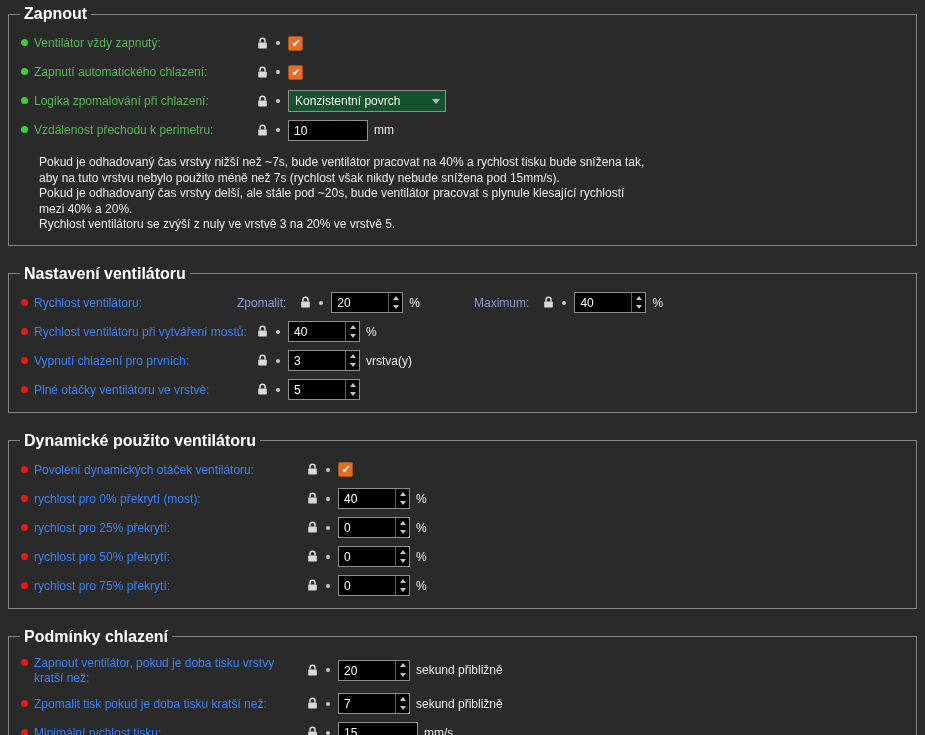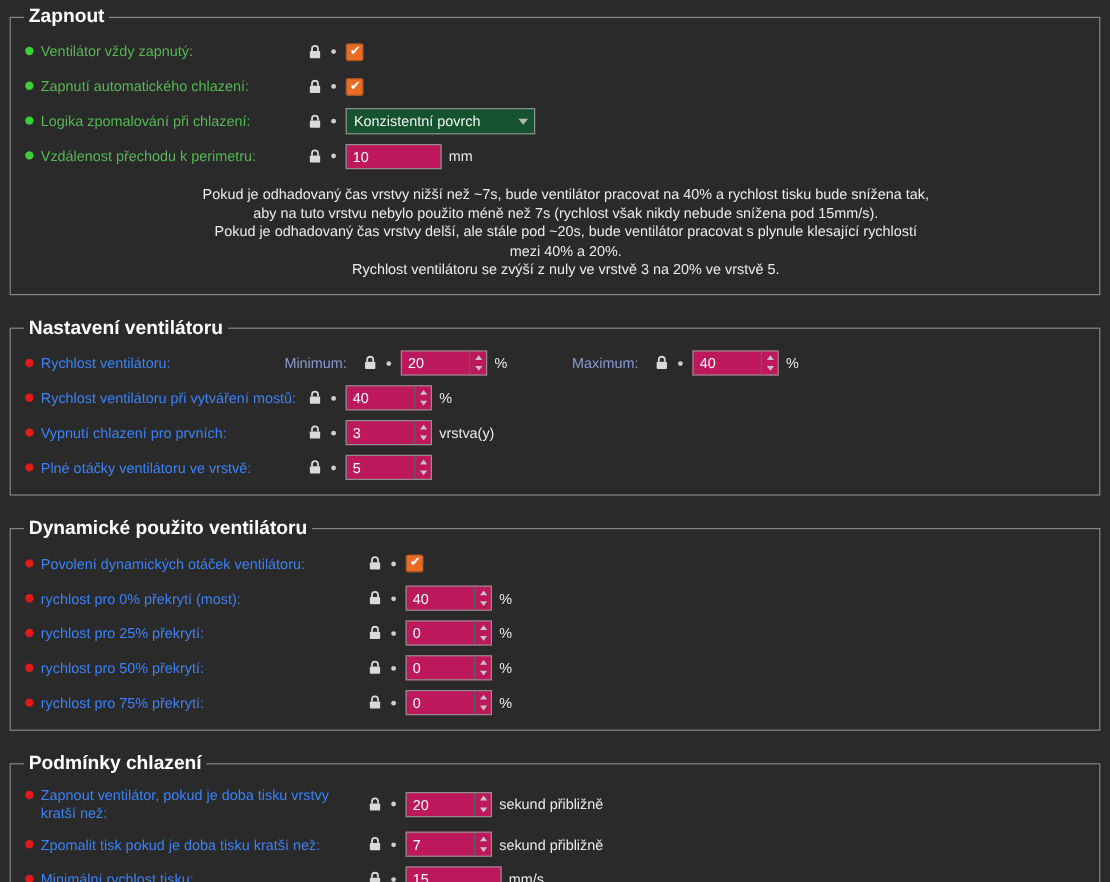--- a/index.html
+++ b/index.html
@@ -26,21 +26,21 @@
   .opt-label{flex:1;line-height:15px;padding-right:10px;padding-top:1px}
   .sec-green .opt-label{color:#56b656}
   .sec-red .opt-label{color:#3b82f6}
   .cluster{display:inline-flex;align-items:center;gap:8px;flex:none}
   .lock{display:inline-flex;align-items:center;cursor:pointer}
   .rdot{width:4px;height:4px;border-radius:50%;background:#cdcdcd;flex:none}
   .mm-label{color:#8d9ad2;margin:0 14px 0 -20px;flex:none}
   .mm-label.mm-max{margin-left:54px}
   .input{
     display:inline-flex;align-items:stretch;box-sizing:border-box;
-    height:21px;background:#be185d;border:1px solid #8f8f8f;
+    height:21px;background:#000000;border:1px solid #8f8f8f;
   }
   .input .input-val{flex:1;color:#ffffff;padding:3px 5px 0 5px;overflow:hidden;white-space:nowrap}
   .input.is-text{width:80px}
   .input.has-spin{width:72px}
   .spin-btns{width:13px;display:flex;flex-direction:column;border-left:1px solid #5f5f5f;flex:none}
   .spin-b{flex:1;display:flex;align-items:center;justify-content:center;cursor:pointer}
   .tri{width:0;height:0;border-left:3px solid transparent;border-right:3px solid transparent;display:block}
   .tri.up{border-bottom:4px solid #c4c4c4}
   .tri.down{border-top:4px solid #c4c4c4}
   .select{
@@ -53,21 +53,20 @@
   .checkbox{
     display:inline-flex;align-items:center;justify-content:center;cursor:pointer;
     width:15px;height:15px;box-sizing:border-box;border-radius:2px;
     background:#eb6b23;border:1px solid #9d5526;
   }
   .check{color:#ffffff;font-size:11px;line-height:13px;margin-left:1px}
   .unit{color:#eaeaea;flex:none;margin-left:-2px}
   .note{
     color:#ebebeb;white-space:pre-line;line-height:15.5px;
     margin:14px 2px 4px 20px;
-    text-align:center;
   }
 </style>
 </head>
 <body>
 
 <div class="page" id="settings-root">
     <fieldset class="section sec-green">
       <legend>Zapnout</legend>
       <div class="row">
         <span class="labelwrap">
@@ -151,21 +150,21 @@
 mezi 40% a 20%.
 Rychlost ventilátoru se zvýší z nuly ve vrstvě 3 na 20% ve vrstvě 5.</div>
     </fieldset>
     <fieldset class="section sec-red">
       <legend>Nastavení ventilátoru</legend>
       <div class="row">
         <span class="labelwrap">
           <span class="opt-dot"></span>
           <span class="opt-label">Rychlost ventilátoru:</span>
         </span>
-        <span class="mm-label">Minimum:</span>
+        <span class="mm-label">Zpomalit:</span>
         <span class="cluster">
           <span class="lock">
             <svg width="11" height="13" viewBox="0 0 11 13">
               <path d="M3 5.5V3.8a2.5 2.5 0 0 1 5 0v1.7" fill="none" stroke="#d9d9d9" stroke-width="1.5"></path>
               <rect x="1.2" y="5.5" width="8.6" height="6" rx="0.8" fill="#d9d9d9"></rect>
             </svg>
           </span>
           <span class="rdot"></span>
           <span class="input has-spin">
             <span class="input-val">20</span>

